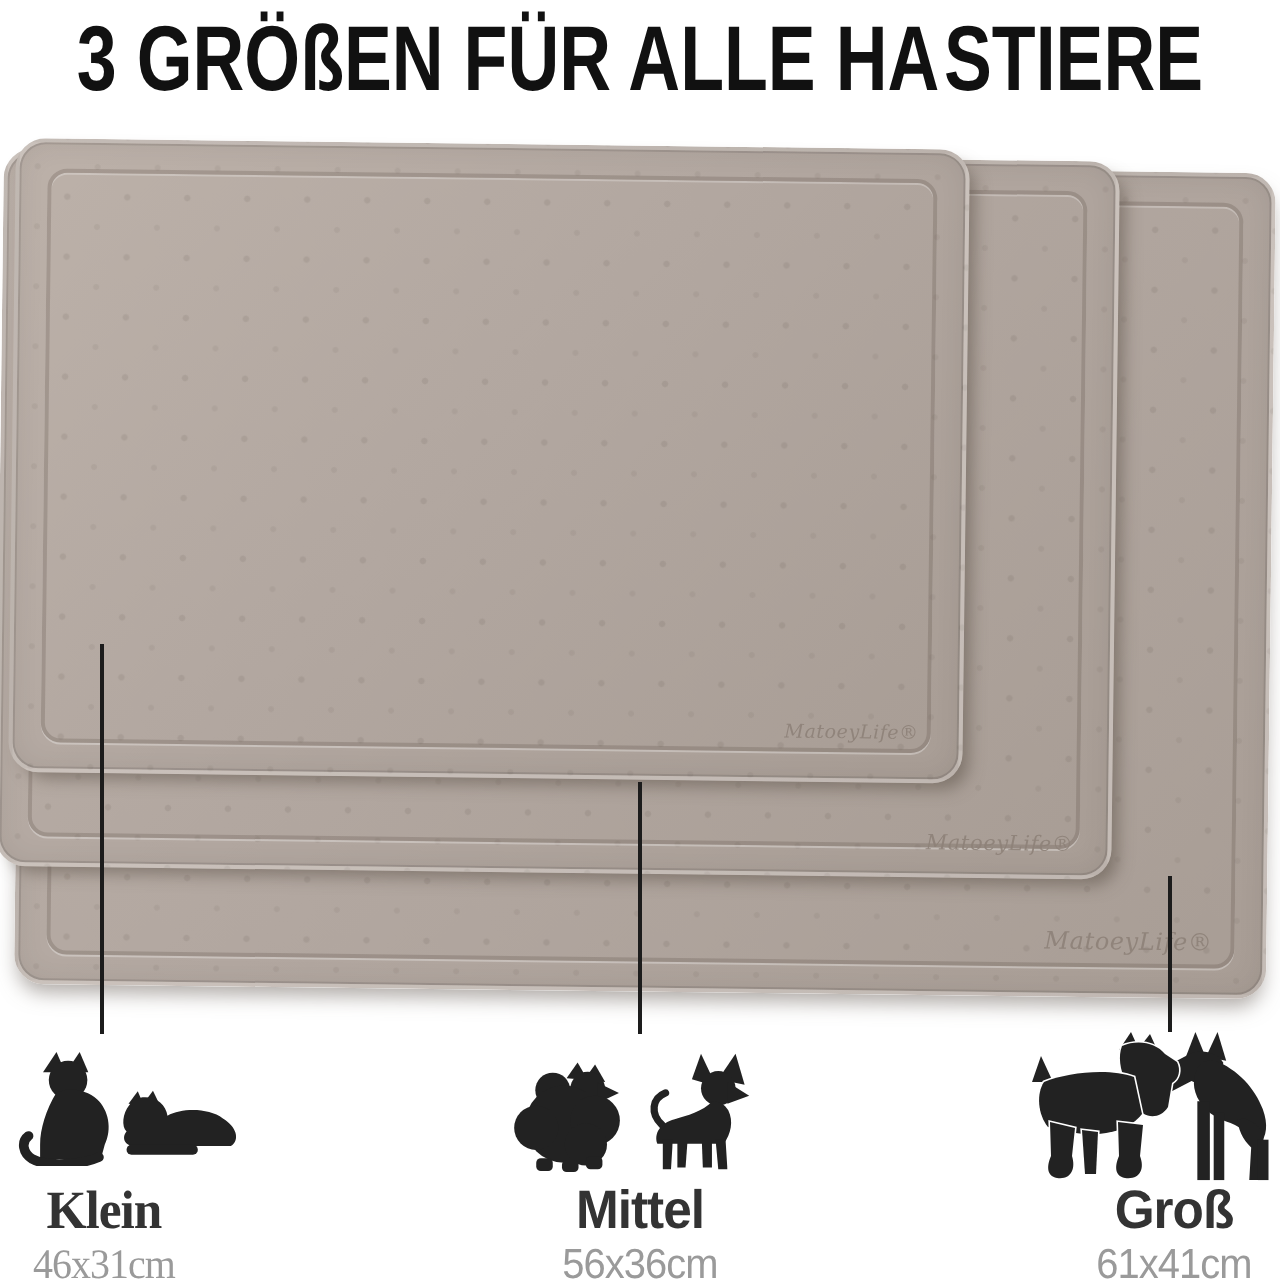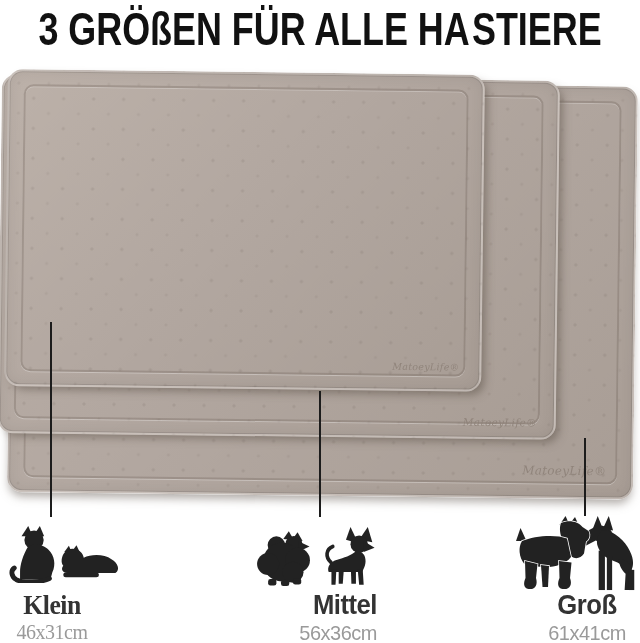--- a/index.html
+++ b/index.html
@@ -72,21 +72,21 @@
   .cat-sitting{left:8px;top:525px;width:54px;height:58px;}
   .cat-lying{left:58px;top:542px;width:66px;height:39px;}
   .dog-pom{left:255px;top:529px;width:63px;height:57px;}
   .dog-chi{left:313px;top:526px;width:65px;height:60px;}
   .dog-dob{left:568px;top:516px;width:70px;height:75px;z-index:6;}
   .dog-schn{left:514px;top:515px;width:78px;height:76px;z-index:7;}
   .dog-schn svg path{stroke:#ffffff;stroke-width:1.6;paint-order:stroke;}
   
   .legend-item{position:absolute;text-align:center;z-index:6;}
   .legend-klein{left:1px;top:592px;width:102px;font-family:Liberation Serif, serif;}
-  .legend-mittel{left:260px;top:592px;width:120px;text-align:right;}
+  .legend-mittel{left:260px;top:592px;width:120px;}
   .legend-gross{left:527px;top:592px;width:120px;}
   .legend-label{
     font-size:27px;font-weight:bold;color:var(--label_text);
     transform:scaleX(0.95);line-height:1.0;letter-spacing:-0.5px;
   }
   .legend-size{
     margin-top:3px;font-size:21px;font-weight:normal;color:var(--size_text);
     transform:scaleX(0.95);line-height:1.0;letter-spacing:-0.5px;
   }
 </style>

